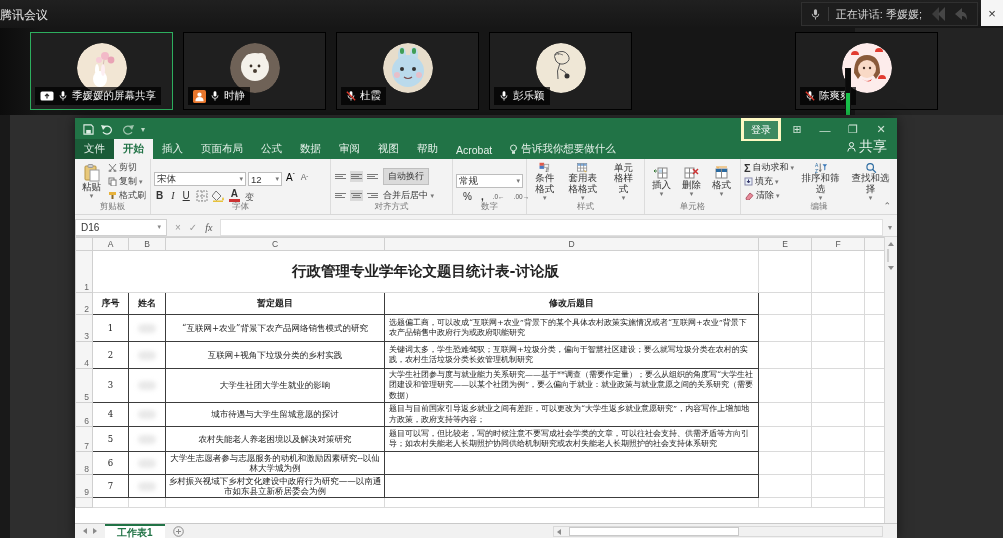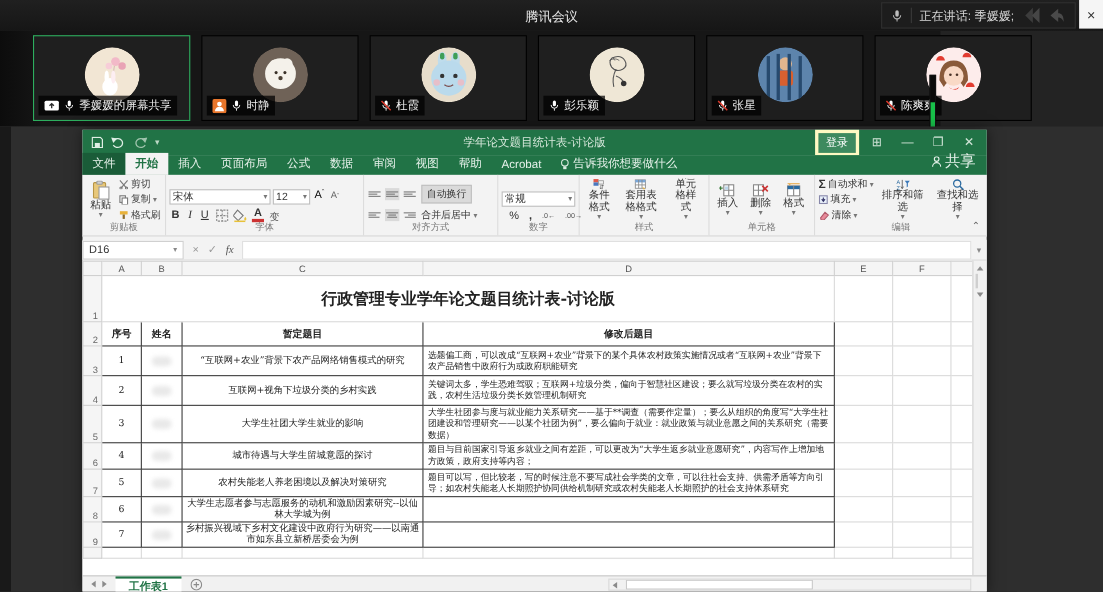--- a/index.html
+++ b/index.html
@@ -1,21 +1,21 @@
 <!DOCTYPE html>
 <html><head>
 <meta charset="utf-8">
 <style>
   * { margin:0; padding:0; box-sizing:border-box; }
   body { font-family:"Liberation Sans","DejaVu Sans",sans-serif; background:#000; }
   .screen { position:relative; width:1003px; height:538px; overflow:hidden; background:#232323; }
 
   
   .topbar { position:absolute; left:0; top:0; width:1003px; height:28px; background:linear-gradient(#202020,#161616); }
-  .topbar-title { position:absolute; left:0; right:0; top:7px; text-align:center; color:#e8e8e8; font-size:12px; }
+  .topbar-title { position:absolute; left:0; right:0; top:7px; text-align:left; color:#e8e8e8; font-size:12px; }
   .speak-box { position:absolute; right:25px; top:2px; height:24px; background:#1d1d1d; border:1px solid #303030; display:flex; align-items:center; padding:0 8px; gap:7px; }
   .speak-box .divider { width:1px; height:14px; background:#3a3a3a; }
   .speak-text { color:#d6d6d6; font-size:11px; white-space:nowrap; }
   .speak-icons { display:flex; gap:2px; }
   .close-top { position:absolute; right:0; top:0; width:22px; height:26px; background:#f5f5f5; color:#333; font-size:13px; display:flex; align-items:center; justify-content:center; cursor:pointer; }
 
   
   .strip { position:absolute; left:0; top:28px; width:855px; height:87px; background:linear-gradient(90deg,#0c0c0c,#161616 40px); }
   .tile { position:absolute; top:4px; width:143px; height:78px; background:#1f1f1f; border:1px solid #000; }
   .tile.active { border:1.5px solid #2dae5e; }
@@ -220,42 +220,20 @@
         <svg width="10" height="12" viewBox="0 0 12 13">
             <rect x="4.3" y="0.8" width="3.4" height="6.4" rx="1.7" fill="#fff"></rect>
             <path d="M2.4 5.8a3.6 3.6 0 0 0 7.2 0" fill="none" stroke="#fff" stroke-width="1"></path>
             <line x1="6" y1="9.6" x2="6" y2="12" stroke="#fff" stroke-width="1"></line>
             <line x1="1" y1="1.5" x2="11" y2="11.5" stroke="#e0392b" stroke-width="1.6"></line>
           </svg>
         <span>杜霞</span>
       </span>
     </div>
 
-    <div class="tile" style="left:642px">
-      <span class="avatar">
-        <svg width="50" height="50" viewBox="0 0 50 50">
-            <circle cx="25" cy="25" r="25" fill="#5d84ac"></circle>
-            <circle cx="25" cy="15" r="6" fill="#e3b68e"></circle>
-            <rect x="18" y="21" width="14" height="14" rx="3" fill="#d86030"></rect>
-            <rect x="8" y="8" width="3" height="40" fill="#274a6e"></rect>
-            <rect x="17" y="6" width="3" height="42" fill="#274a6e"></rect>
-            <rect x="27" y="6" width="3" height="42" fill="#274a6e"></rect>
-            <rect x="37" y="8" width="3" height="40" fill="#274a6e"></rect>
-          </svg>
-      </span>
-      <span class="chip">
-        <svg width="10" height="12" viewBox="0 0 12 13">
-            <rect x="4.3" y="0.8" width="3.4" height="6.4" rx="1.7" fill="#fff"></rect>
-            <path d="M2.4 5.8a3.6 3.6 0 0 0 7.2 0" fill="none" stroke="#fff" stroke-width="1"></path>
-            <line x1="6" y1="9.6" x2="6" y2="12" stroke="#fff" stroke-width="1"></line>
-            <line x1="1" y1="1.5" x2="11" y2="11.5" stroke="#e0392b" stroke-width="1.6"></line>
-          </svg>
-        <span>张星</span>
-      </span>
-    </div>
 
     <div class="tile" style="left:795px">
       <span class="avatar">
         <svg width="50" height="50" viewBox="0 0 50 50">
             <circle cx="25" cy="25" r="25" fill="#fdeceb"></circle>
             <path d="M12 30 q0 -18 13 -18 q13 0 13 18 l-4 6 q-9 -14 -18 0 z" fill="#8a5a3a"></path>
             <circle cx="25" cy="26" r="9" fill="#f9d9c6"></circle>
             <circle cx="22" cy="25" r="1.2" fill="#4a3328"></circle>
             <circle cx="28" cy="25" r="1.2" fill="#4a3328"></circle>
             <path d="M9 12 a4 4 0 0 1 8 0 z" fill="#e23b30"></path>
@@ -292,21 +270,20 @@
           <svg width="13" height="11" viewBox="0 0 13 11">
               <path d="M3 3 a4.5 4 0 1 1 -1 5" fill="none" stroke="#dfeee5" stroke-width="1.2"></path>
               <polygon points="0,1 5.5,2 2,6" fill="#dfeee5"></polygon>
             </svg>
           <svg width="13" height="11" viewBox="0 0 13 11">
               <path d="M10 3 a4.5 4 0 1 0 1 5" fill="none" stroke="#9fc4ad" stroke-width="1.2"></path>
               <polygon points="13,1 7.5,2 11,6" fill="#9fc4ad"></polygon>
             </svg>
           <span style="color:#bcd8c6;font-size:8px">▾</span>
         </div>
-        <div class="xl-title">学年论文题目统计表-讨论版</div>
         <div class="tb-right">
           <button class="login-btn">登录</button>
           <span class="win-btn">⊞</span>
           <span class="win-btn">—</span>
           <span class="win-btn">❐</span>
           <span class="win-btn">✕</span>
         </div>
       </div>
 
       <div class="xl-tabs">

